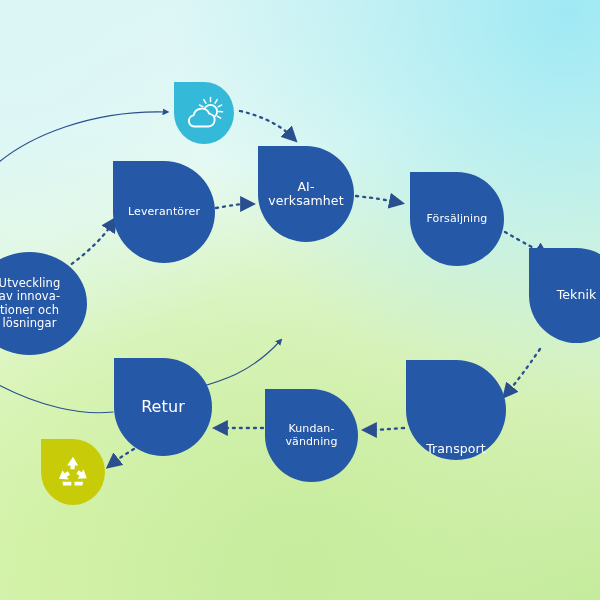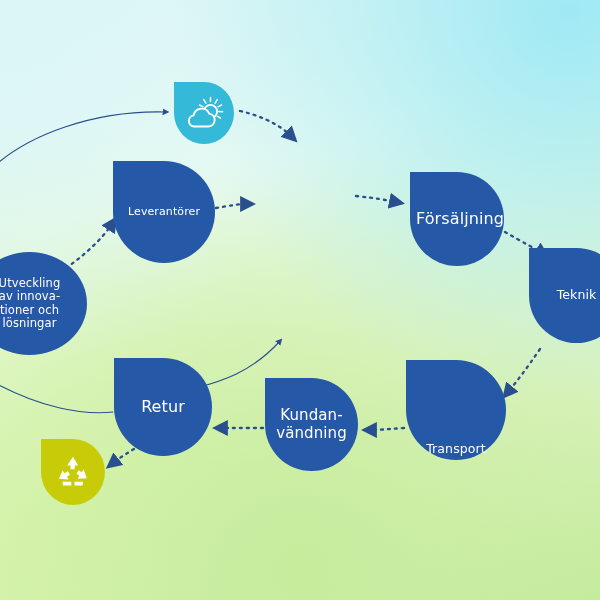--- a/index.html
+++ b/index.html
@@ -59,24 +59,24 @@
     border-radius: 0 50% 50% 50%;
   }
 
   .node.cyan  { background: #34b9d8; }
   .node.olive { background: #c8cc08; }
 
   .icon-svg { display: block; }
 
   .n-leverantorer   { left: 113px; top: 161px; width: 102px; height: 102px; font-size: 11px; }
   .n-ai             { left: 258px; top: 146px; width: 96px;  height: 96px;  font-size: 12.5px; }
-  .n-forsaljning    { left: 410px; top: 172px; width: 94px;  height: 94px;  font-size: 16px; }
+  .n-forsaljning    { left: 410px; top: 172px; width: 94px;  height: 94px;  font-size: 11px; }
   .n-teknik         { left: 529px; top: 248px; width: 95px;  height: 95px;  font-size: 12.5px; }
   .n-transport      { left: 406px; top: 360px; width: 100px; height: 100px; font-size: 12.5px; align-items: flex-end; }
-  .n-kund           { left: 265px; top: 378px; width: 93px;  height: 93px;  font-size: 15px; justify-content: flex-end; }
+  .n-kund           { left: 265px; top: 389px; width: 93px;  height: 93px;  font-size: 11px; justify-content: flex-end; }
   .n-retur          { left: 114px; top: 358px; width: 98px;  height: 98px;  font-size: 16px; }
 
   
   .n-utveckling {
     left: -28px; top: 252px; width: 115px; height: 103px;
     font-size: 11.5px;
     border-radius: 50%;
     padding: 2px 4px;
   }
 
@@ -142,20 +142,24 @@
         <path d="M9.0,30.2 L18.2,30.2 L18.2,34.2 L9.5,34.2 Z"></path>
         <path d="M21.6,30.2 L30.6,30.2 L30.0,34.2 L21.6,34.2 Z"></path>
       </g>
     </svg>
   </div>
 
   <div class="node n-leverantorer">
     <span class="label">Leverantörer</span>
   </div>
 
+  <div class="node n-ai">
+    <span class="label">AI-
+verksamhet</span>
+  </div>
 
   <div class="node n-forsaljning">
     <span class="label">Försäljning</span>
   </div>
 
   <div class="node n-teknik">
     <span class="label">Teknik</span>
   </div>
 
   <div class="node n-transport">

